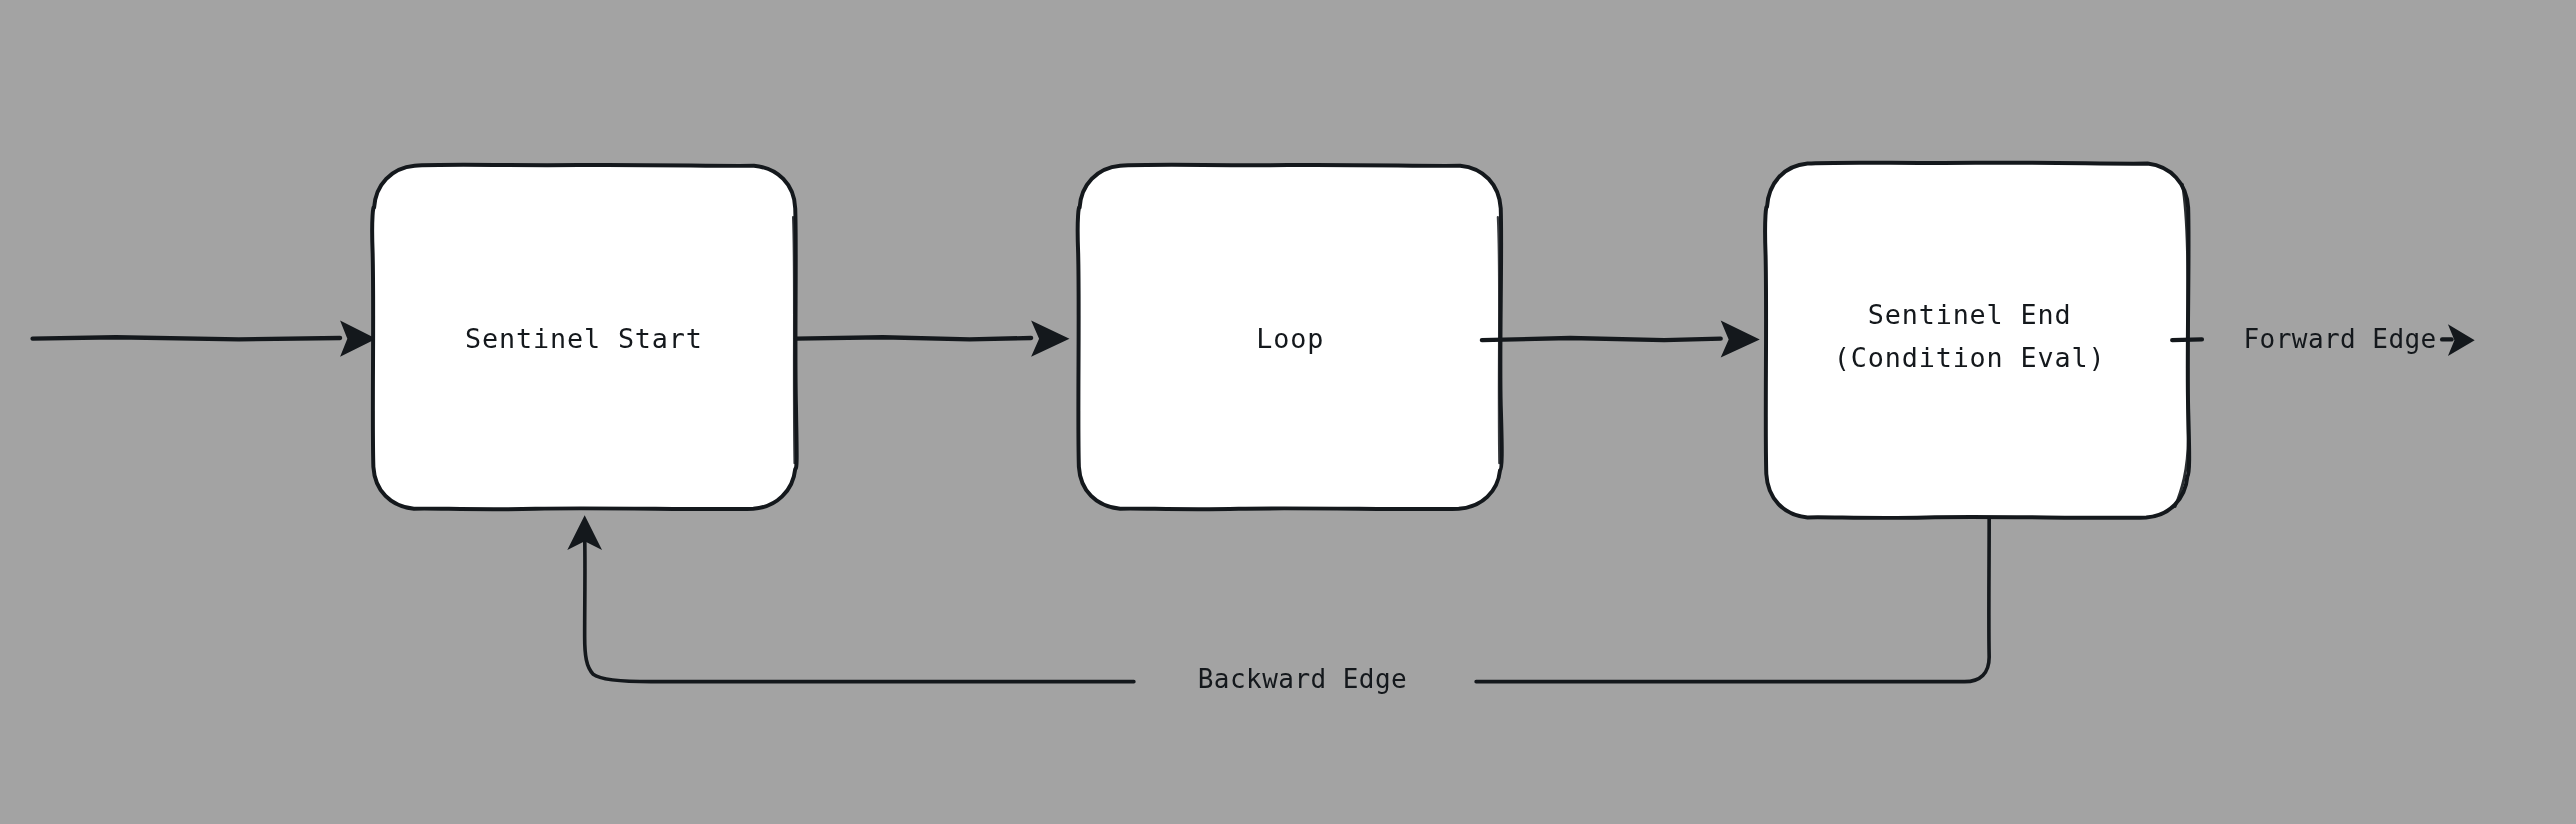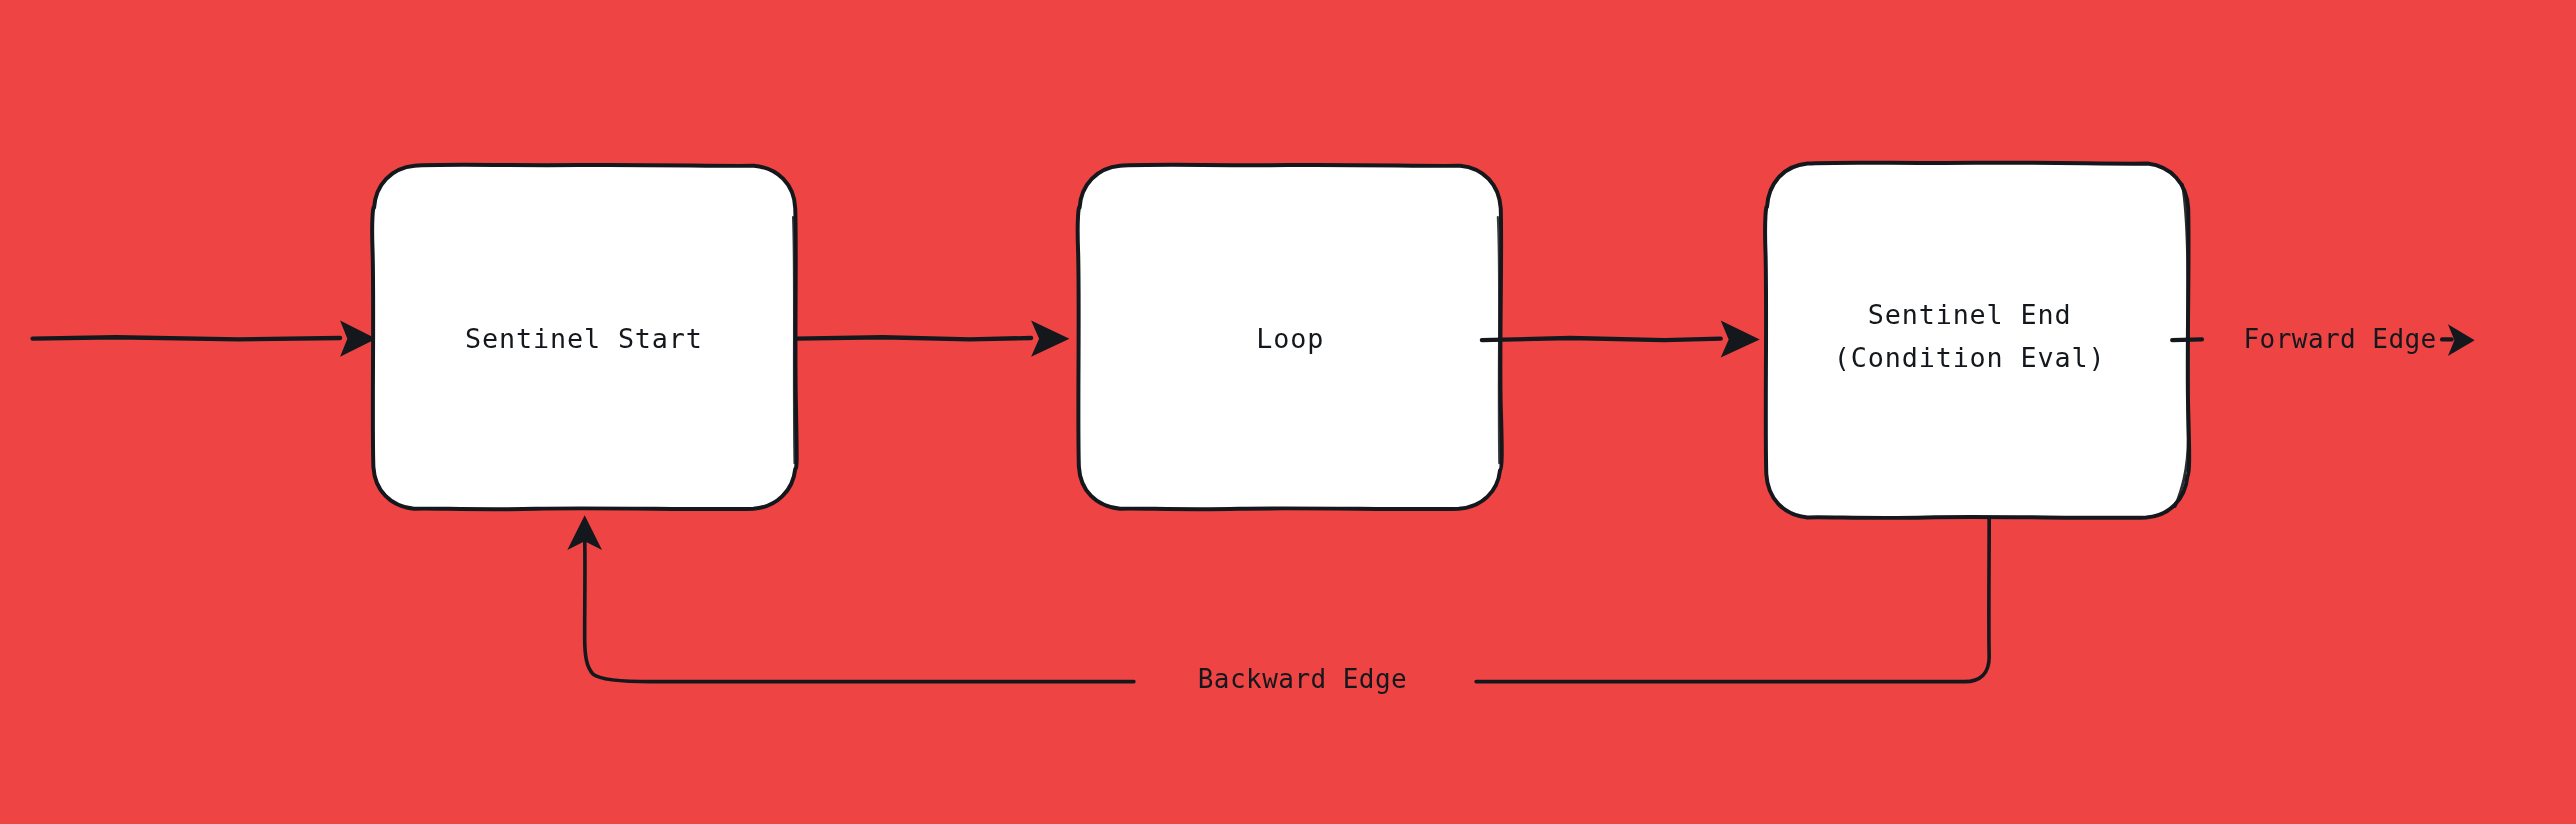--- a/index.html
+++ b/index.html
@@ -7,21 +7,21 @@
     padding: 0;
     background: #ffffff;
   }
   body {
     font-family: "DejaVu Sans Mono", monospace;
   }
   #canvas {
     position: relative;
     width: 2576px;
     height: 825px;
-    background: #ef4444;
+    background: #a3a3a3;
     overflow: hidden;
   }
   #diagram-svg {
     position: absolute;
     top: 0;
     left: 0;
     width: 2576px;
     height: 825px;
   }
   .node-shape {

